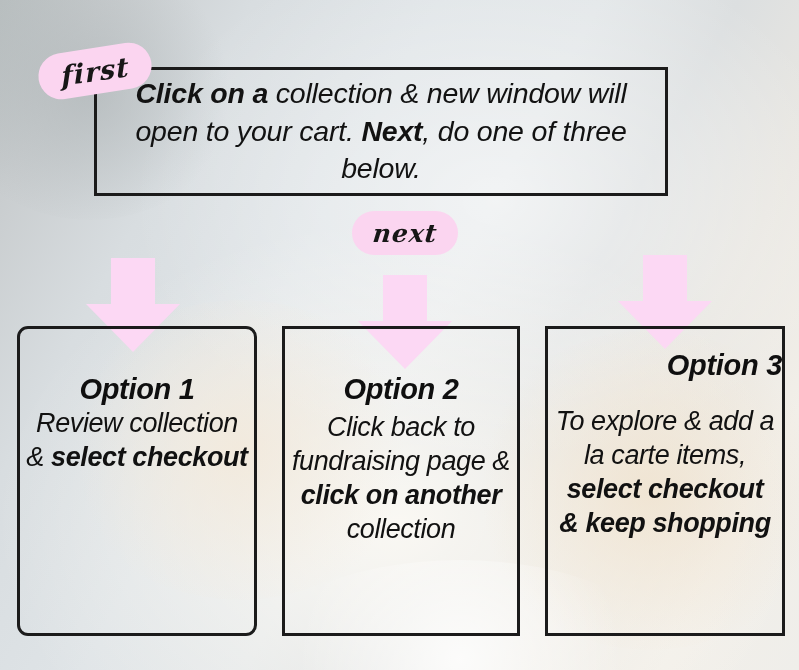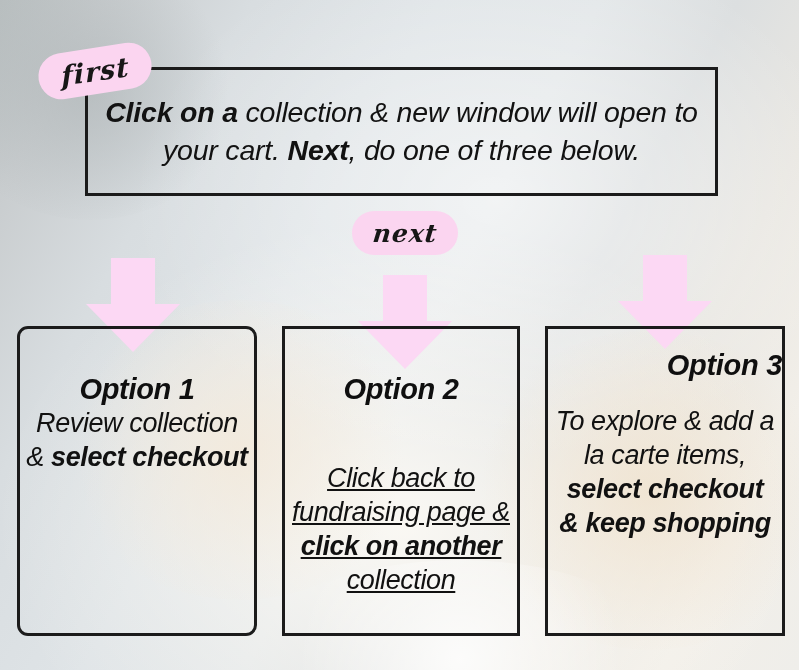--- a/index.html
+++ b/index.html
@@ -52,23 +52,23 @@
     background: radial-gradient(circle, rgba(168,175,177,0.55) 0%, rgba(168,175,177,0) 70%);
   }
   .bloom.b4 {
     left: 250px; top: 560px; width: 420px; height: 200px;
     background: radial-gradient(circle, rgba(255,255,255,0.8) 0%, rgba(255,255,255,0) 70%);
   }
 
   
   #top-box {
     position: absolute;
-    left: 85px;
+    left: 94px;
     top: 67px;
-    width: 633px;
+    width: 574px;
     height: 129px;
     border: 3px solid #1b1b1b;
     box-sizing: border-box;
     background: transparent;
     display: flex;
     align-items: center;
     justify-content: center;
   }
   #top-box-text {
     font-family: "Liberation Sans", sans-serif;
@@ -158,21 +158,21 @@
     box-sizing: border-box;
     background: transparent;
     display: flex;
     flex-direction: column;
     align-items: center;
     justify-content: flex-start;
     z-index: 4;
     overflow: hidden;
   }
   #option-box-1 { left: 17px; width: 240px; border-radius: 11px; }
-  #option-box-2 { left: 282px; width: 238px; gap: 39px; }
+  #option-box-2 { left: 282px; width: 238px; }
   #option-box-3 { left: 545px; width: 240px; align-items: flex-end; }
 
   .option-title {
     font-family: "Liberation Sans", sans-serif;
     font-style: italic;
     font-weight: bold;
     color: #0f0f0f;
     text-align: center;
     font-size: 29px;
     letter-spacing: -0.3px;
@@ -187,21 +187,21 @@
     letter-spacing: -0.4px;
     padding: 0 6px;
   }
   .option-body b { font-weight: bold; }
 
   
   #option-box-1 .option-title { margin-top: 44px; }
   #option-box-1 .option-body  { }
 
   #option-box-2 .option-title { margin-top: 44px; }
-  #option-box-2 .option-body  { margin-top: 16px; text-decoration: underline; }
+  #option-box-2 .option-body  { margin-top: 4px; }
 
   #option-box-3 .option-title { margin-top: 20px; }
   #option-box-3 .option-body  { margin-top: 22px; }
 </style>
 </head>
 <body>
 
 <div id="stage">
 
   <div class="bloom b3"></div>

